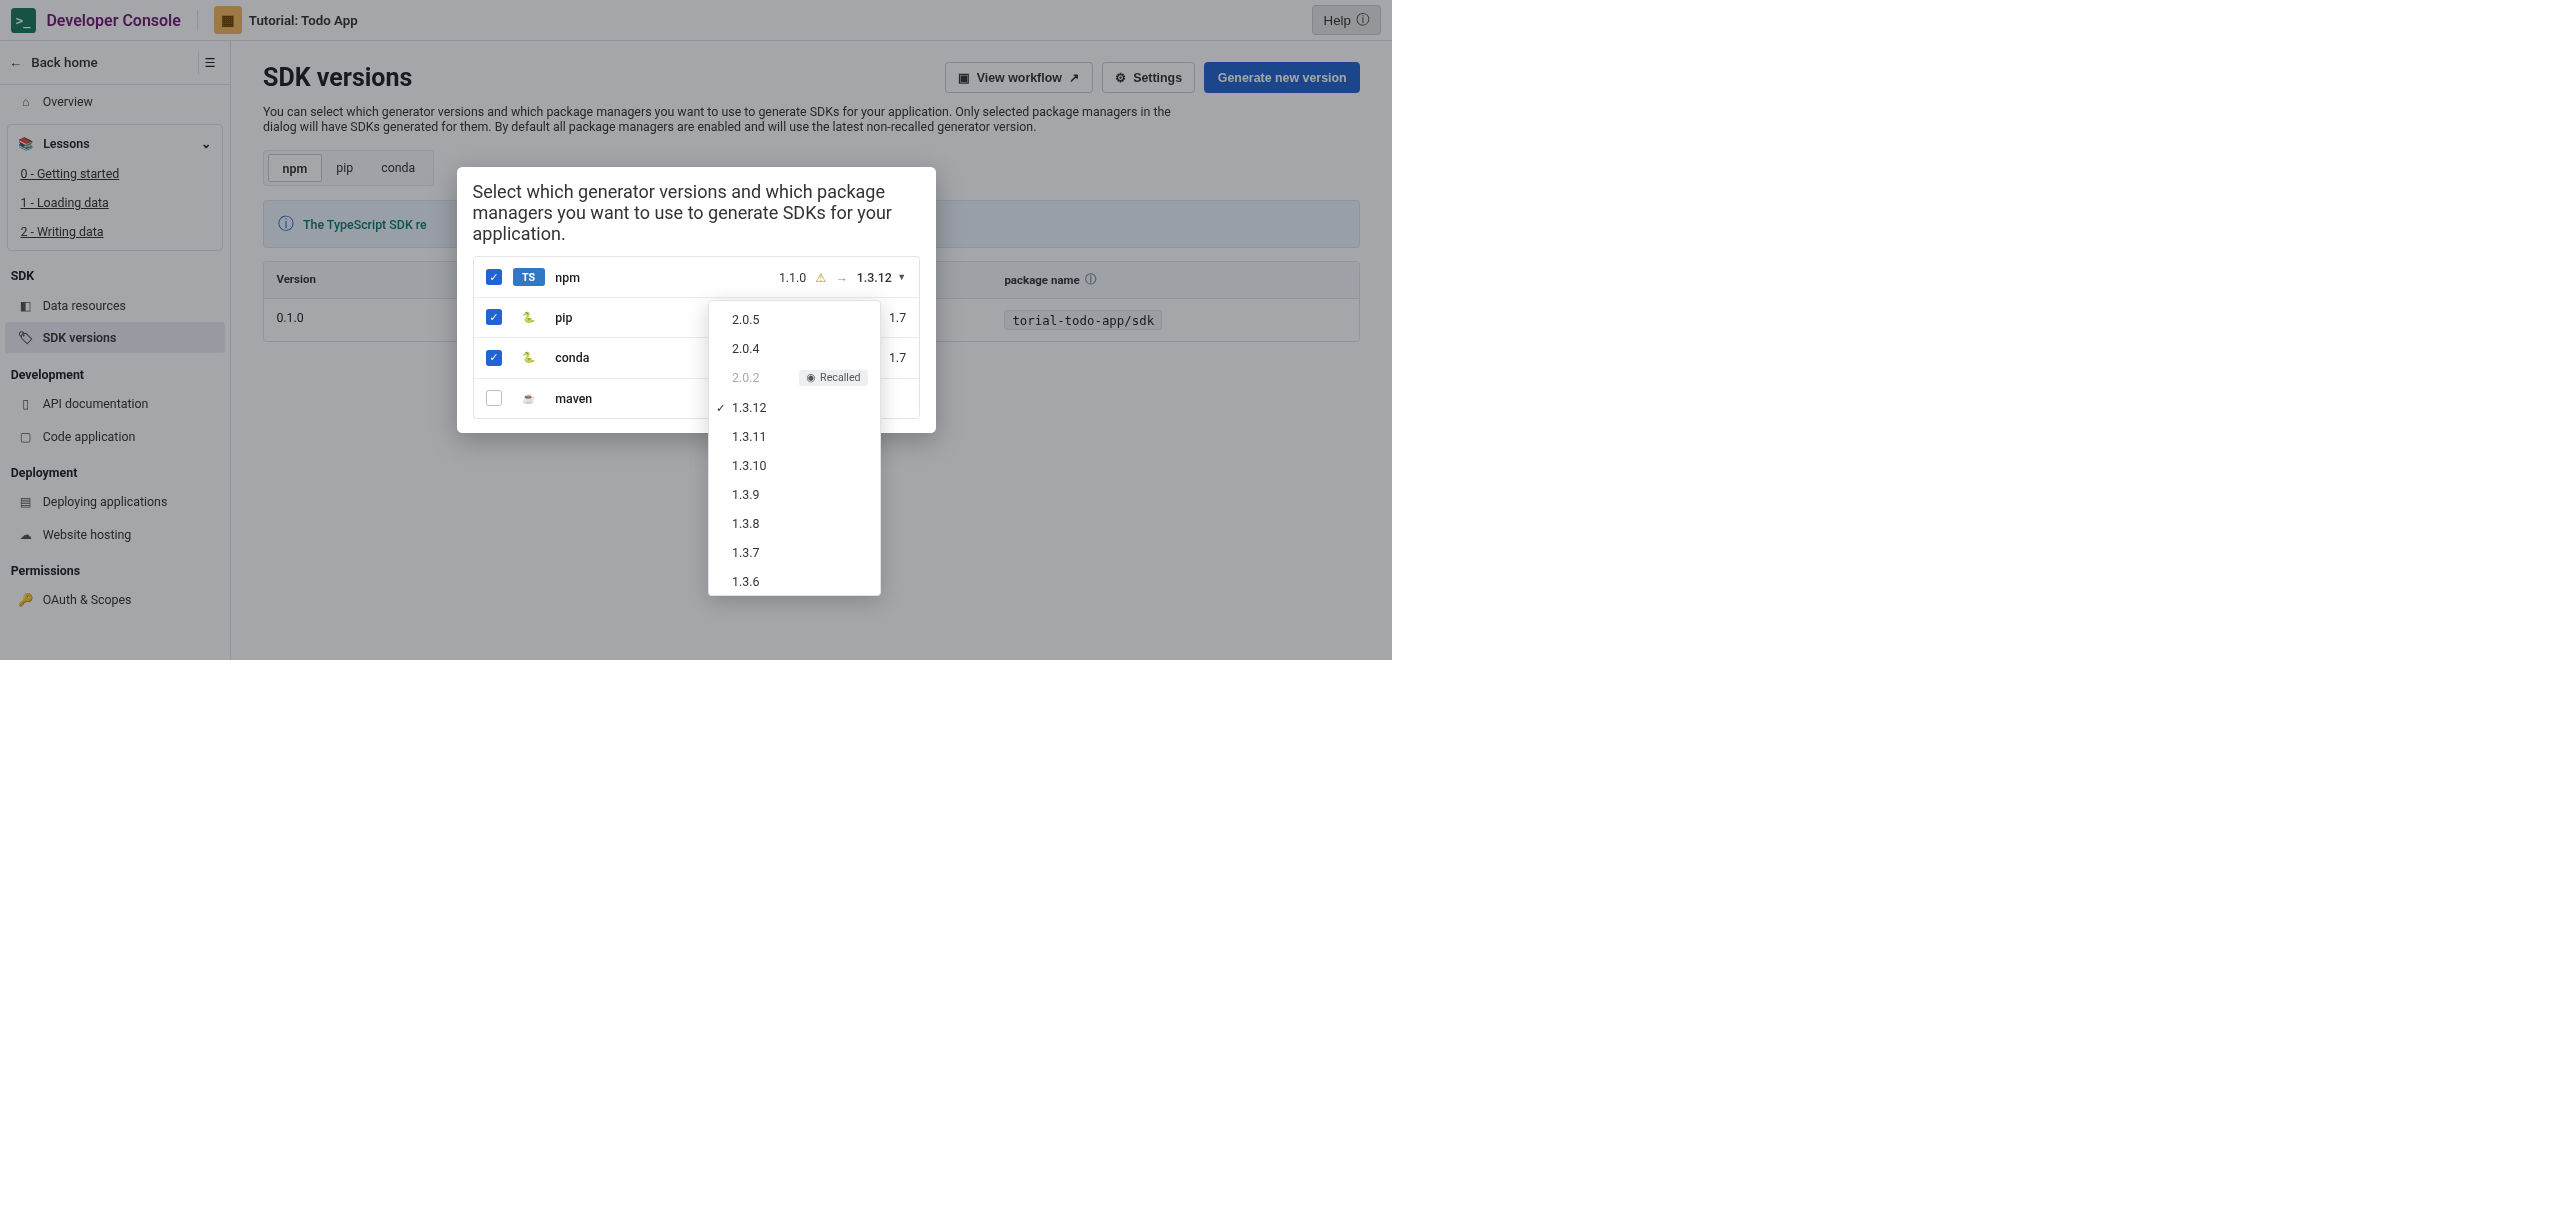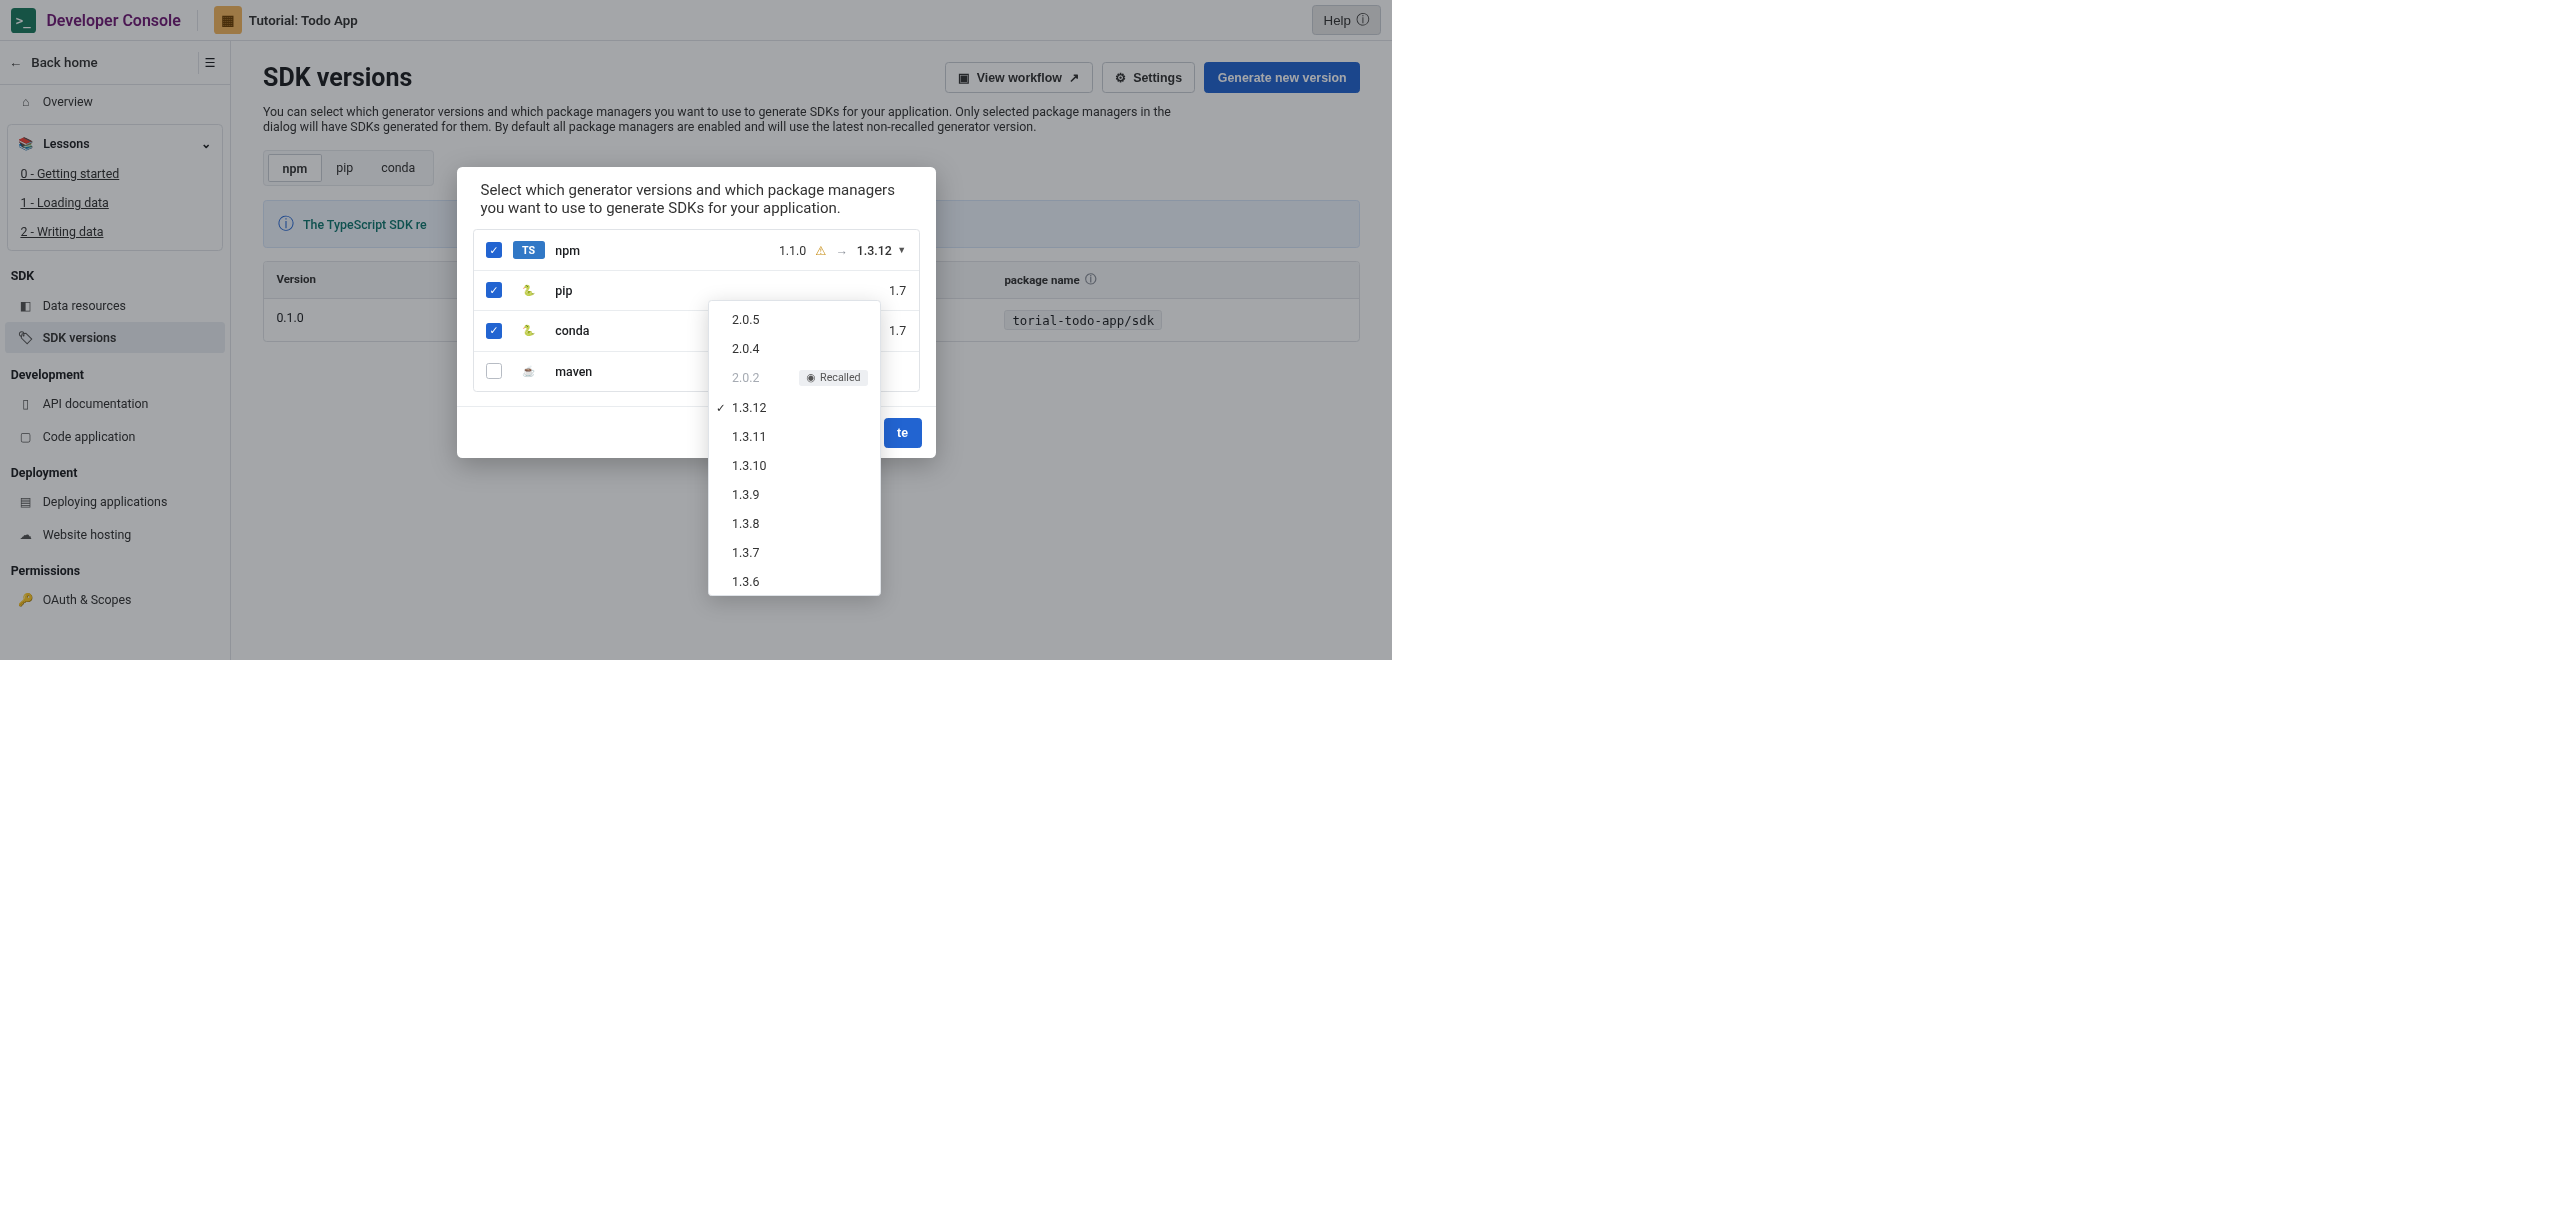--- a/index.html
+++ b/index.html
@@ -136,21 +136,21 @@
   margin-top:167px;width:479px;background:#fff;border-radius:5.3px;
   box-shadow:0 7px 27px rgba(0,0,0,.25);
   display:flex;flex-direction:column;
 }
 .modal-head {
   display:flex;align-items:center;padding:12.4px 16px;font-size:14px;font-weight:700;
   border-bottom:0.9px solid #e9ecef;
 }
 .close-x { margin-left:auto;font-size:14px;color:#555;padding:3.6px;}
 .modal-body { padding:14px 16px;}
-.modal-desc { font-size:15px;color:#333;margin-bottom:12.4px;margin-left:8px;}
+.modal-desc { font-size:18px;color:#333;margin-bottom:12.4px;}
 .pm-list { border:0.9px solid #e0e3e7;border-radius:3.6px;}
 .pm-row {
   display:flex;align-items:center;gap:10.7px;padding:10.7px 12.4px;
   border-bottom:0.9px solid #e9ecef;font-size:12.4px;
 }
 .pm-row:last-child{border-bottom:none;}
 .chk {
   width:16px;height:16px;border-radius:2.7px;display:flex;align-items:center;justify-content:center;color:#fff;font-size:10.7px;
 }
 .chk.on{background:#2264d1;}
@@ -363,25 +363,20 @@
         </div>
 
         <div class="pm-row">
           <span class="chk off"></span>
           <span class="pm-icon">☕</span>
           <span class="pm-name">maven</span>
         </div>
 
       </div>
     </div>
-    <div class="modal-foot">
-      <button class="btn btn-primary">
-        <span>te</span>
-      </button>
-    </div>
   </div>
 
   <div class="dropdown">
     <div class="dropdown-inner">
       <div class="dd-item">
           <span>2.0.5</span>
         </div>
       <div class="dd-item">
           <span>2.0.4</span>
         </div>

